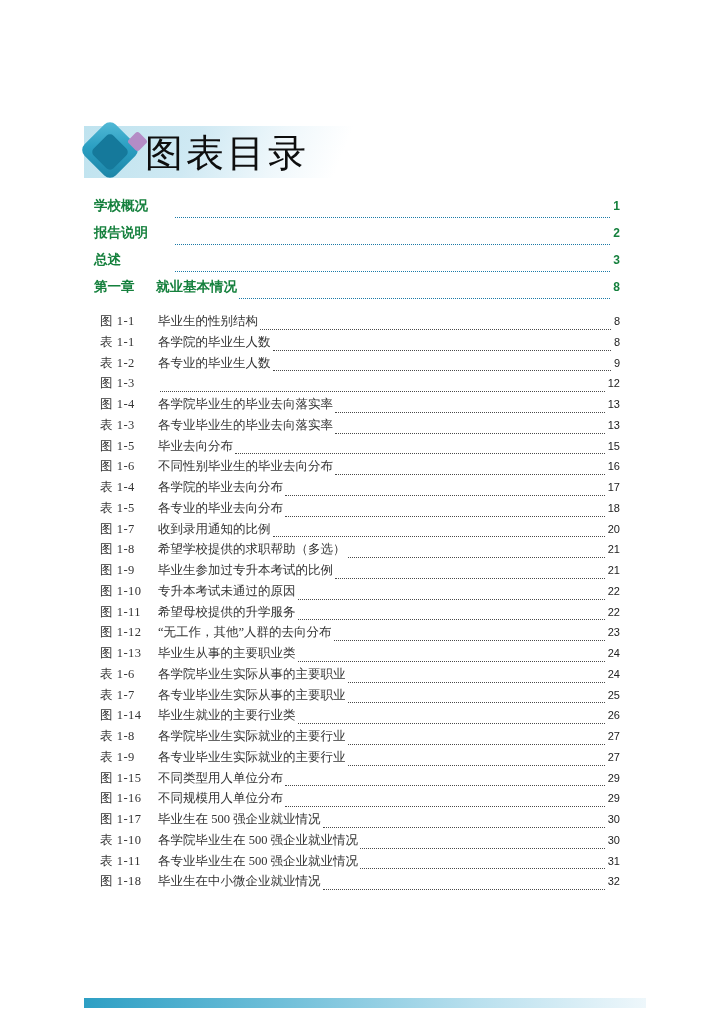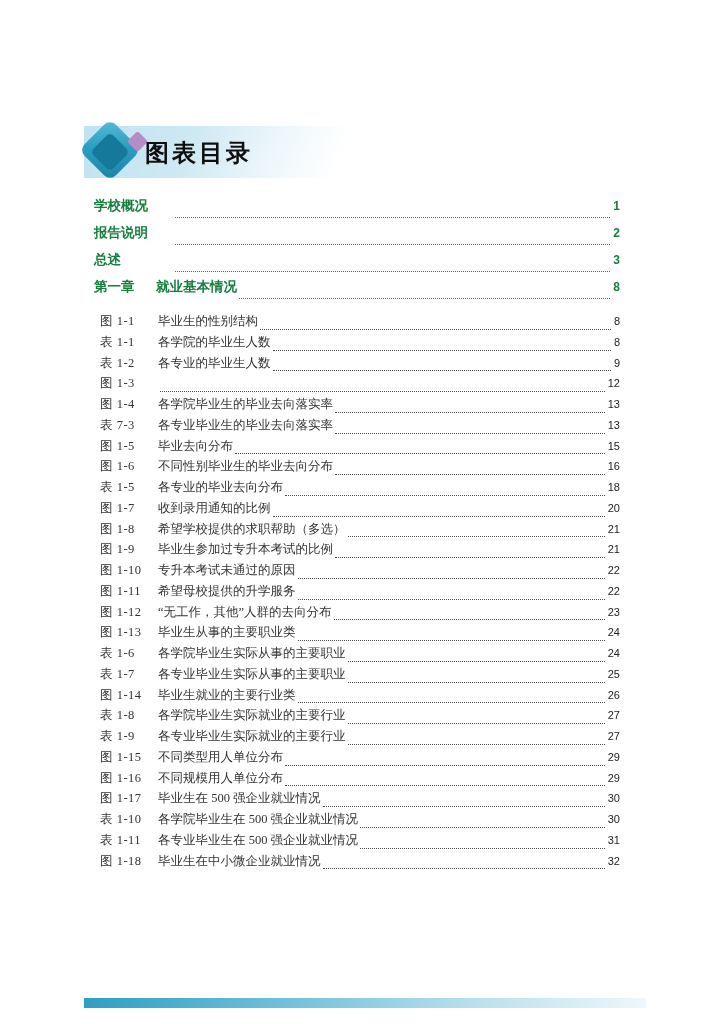--- a/index.html
+++ b/index.html
@@ -24,21 +24,21 @@
   .d-inner{
     position:absolute;left:12px;top:18px;width:28px;height:28px;
     transform:rotate(45deg);border-radius:5px;background:#15799b;
   }
   .d-small{
     position:absolute;left:46px;top:14px;width:15px;height:15px;
     transform:rotate(45deg);border-radius:3px;background:#b48cc6;
   }
   .page-title{
     position:absolute;left:61px;top:0;height:68px;line-height:66px;
-    font-size:24px;font-weight:bold;color:#0e0e0e;letter-spacing:3px;
+    font-size:38px;font-weight:normal;color:#0e0e0e;letter-spacing:3px;
     font-family:"Liberation Serif","DejaVu Serif",serif;
   }
 
   
   .toc{position:absolute;left:94px;width:526px;}
   #toc-sections{top:197px;}
   #toc-figures{top:313px;}
 
   .row{display:flex;align-items:baseline;}
   .leader{
@@ -146,40 +146,46 @@
   </div>
 
   <div class="row fig-row">
     <span class="c1">图 1-4</span>
     <span class="c2">各学院毕业生的毕业去向落实率</span>
     <span class="leader"></span>
     <span class="page-num">13</span>
   </div>
 
   <div class="row fig-row">
-    <span class="c1">表 7-3</span>
+    <span class="c1">表 1-3</span>
     <span class="c2">各专业毕业生的毕业去向落实率</span>
     <span class="leader"></span>
     <span class="page-num">13</span>
   </div>
 
   <div class="row fig-row">
     <span class="c1">图 1-5</span>
     <span class="c2">毕业去向分布</span>
     <span class="leader"></span>
     <span class="page-num">15</span>
   </div>
 
   <div class="row fig-row">
     <span class="c1">图 1-6</span>
     <span class="c2">不同性别毕业生的毕业去向分布</span>
     <span class="leader"></span>
     <span class="page-num">16</span>
   </div>
 
+  <div class="row fig-row">
+    <span class="c1">表 1-4</span>
+    <span class="c2">各学院的毕业去向分布</span>
+    <span class="leader"></span>
+    <span class="page-num">17</span>
+  </div>
 
   <div class="row fig-row">
     <span class="c1">表 1-5</span>
     <span class="c2">各专业的毕业去向分布</span>
     <span class="leader"></span>
     <span class="page-num">18</span>
   </div>
 
   <div class="row fig-row">
     <span class="c1">图 1-7</span>

